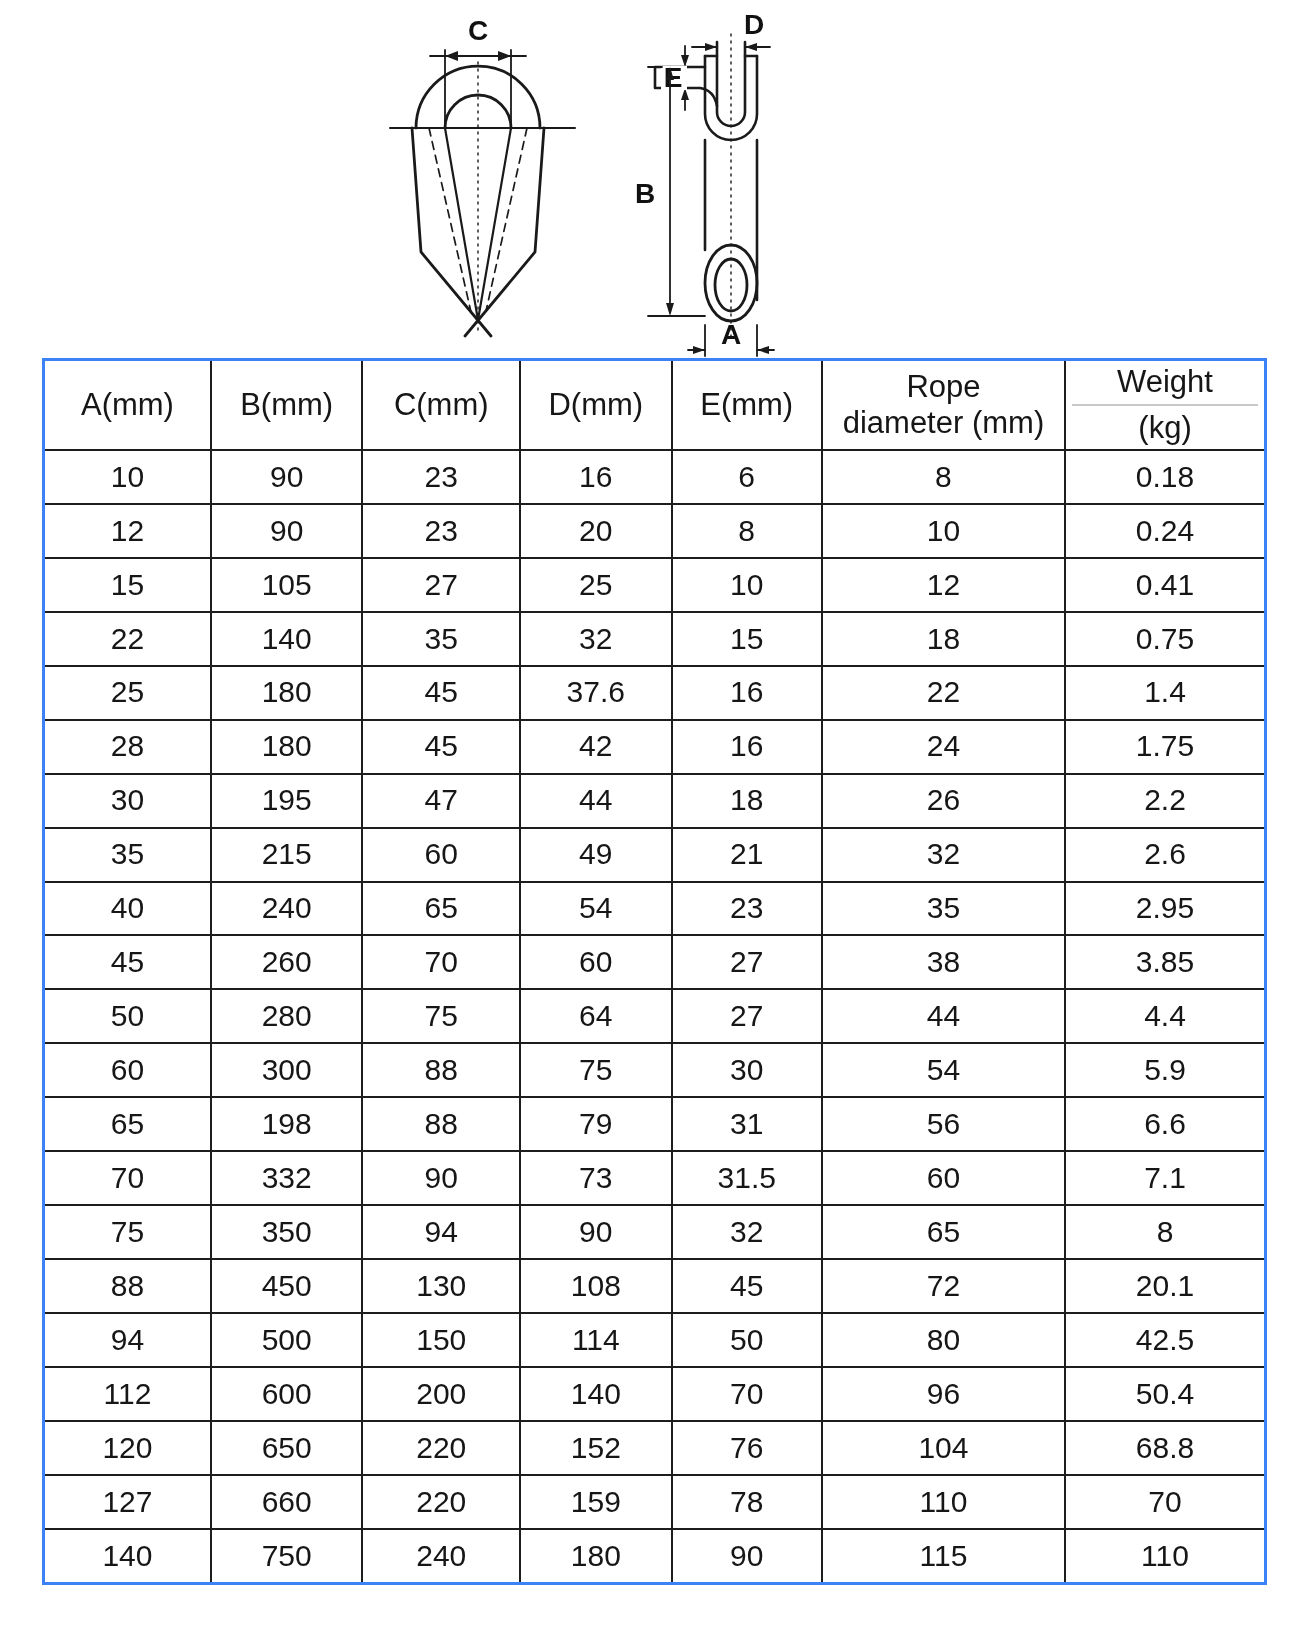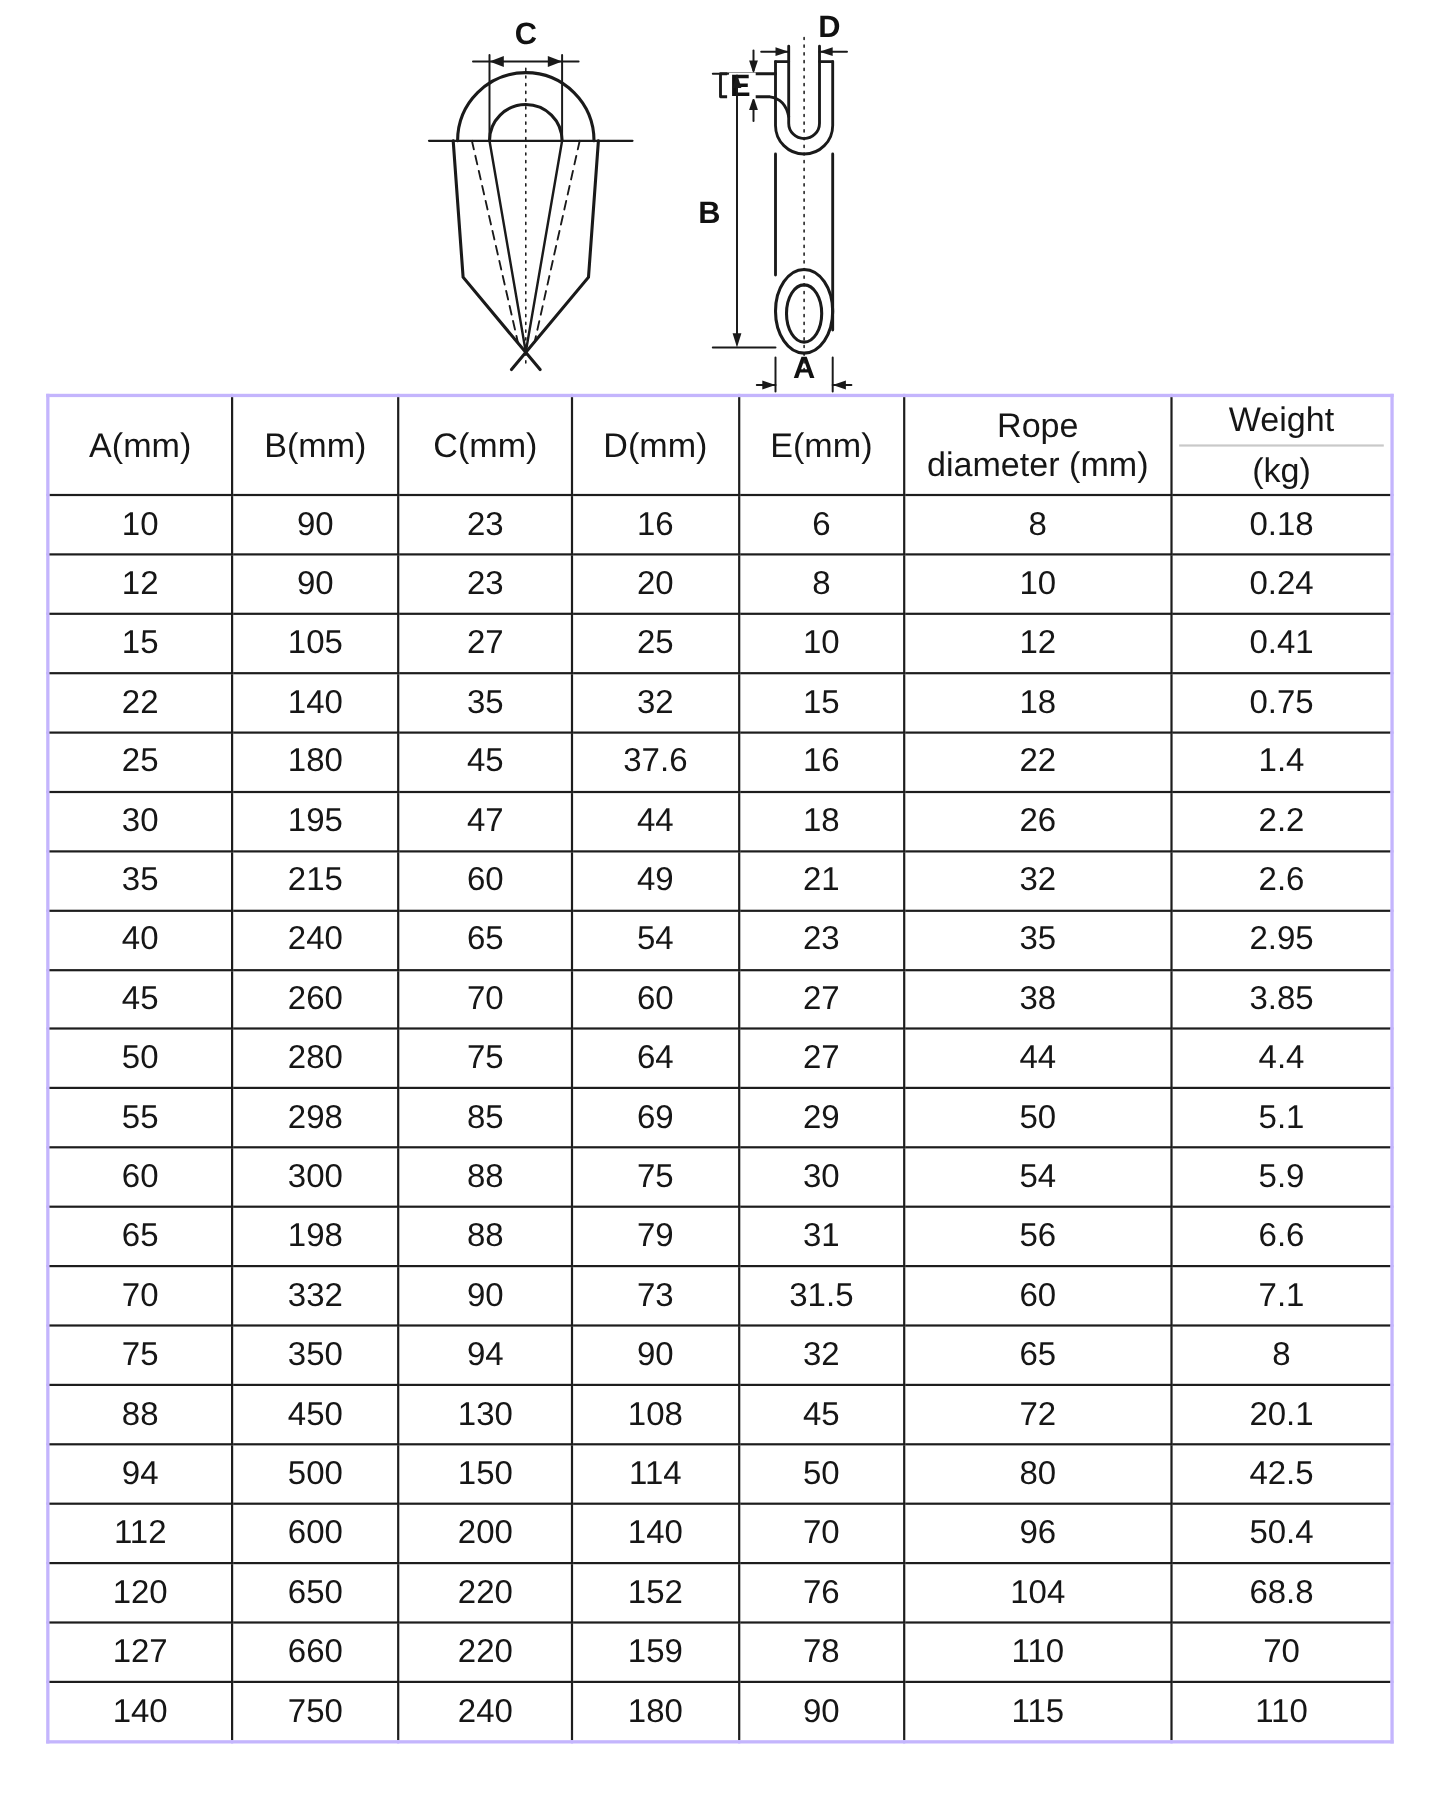--- a/index.html
+++ b/index.html
@@ -27,21 +27,21 @@
     border-collapse:collapse;table-layout:fixed;
     background:#fff;
   }
   table.spec-table th,
   table.spec-table td{
     border:2px solid #1d1d1d;
     text-align:center;vertical-align:middle;
     font-size:30px;font-weight:400;color:#161616;
     padding:0;line-height:1.15;
   }
-  table.spec-table{border:3px solid #c4b5fd;}
+  table.spec-table{border:3px solid #3b82f6;}
   table.spec-table thead th{height:88px;font-size:31px;}
   .hdr-line{display:block;}
   .hdr-divided .hdr-line:first-child{
     border-bottom:2px solid #c9c9c9;
     padding-bottom:4px;margin:0 6px 4px 6px;text-align:center;
   }
   col.c0{width:13.7%;} col.c1{width:12.4%;} col.c2{width:12.9%;}
   col.c3{width:12.4%;} col.c4{width:12.3%;} col.c5{width:19.9%;}
   col.c6{width:16.4%;}
 </style>
@@ -202,20 +202,29 @@
           <tr>
             <td>25</td>
             <td>180</td>
             <td>45</td>
             <td>37.6</td>
             <td>16</td>
             <td>22</td>
             <td>1.4</td>
           </tr>
           <tr>
+            <td>28</td>
+            <td>180</td>
+            <td>45</td>
+            <td>42</td>
+            <td>16</td>
+            <td>24</td>
+            <td>1.75</td>
+          </tr>
+          <tr>
             <td>30</td>
             <td>195</td>
             <td>47</td>
             <td>44</td>
             <td>18</td>
             <td>26</td>
             <td>2.2</td>
           </tr>
           <tr>
             <td>35</td>
@@ -247,29 +256,20 @@
           <tr>
             <td>50</td>
             <td>280</td>
             <td>75</td>
             <td>64</td>
             <td>27</td>
             <td>44</td>
             <td>4.4</td>
           </tr>
           <tr>
-            <td>55</td>
-            <td>298</td>
-            <td>85</td>
-            <td>69</td>
-            <td>29</td>
-            <td>50</td>
-            <td>5.1</td>
-          </tr>
-          <tr>
             <td>60</td>
             <td>300</td>
             <td>88</td>
             <td>75</td>
             <td>30</td>
             <td>54</td>
             <td>5.9</td>
           </tr>
           <tr>
             <td>65</td>

